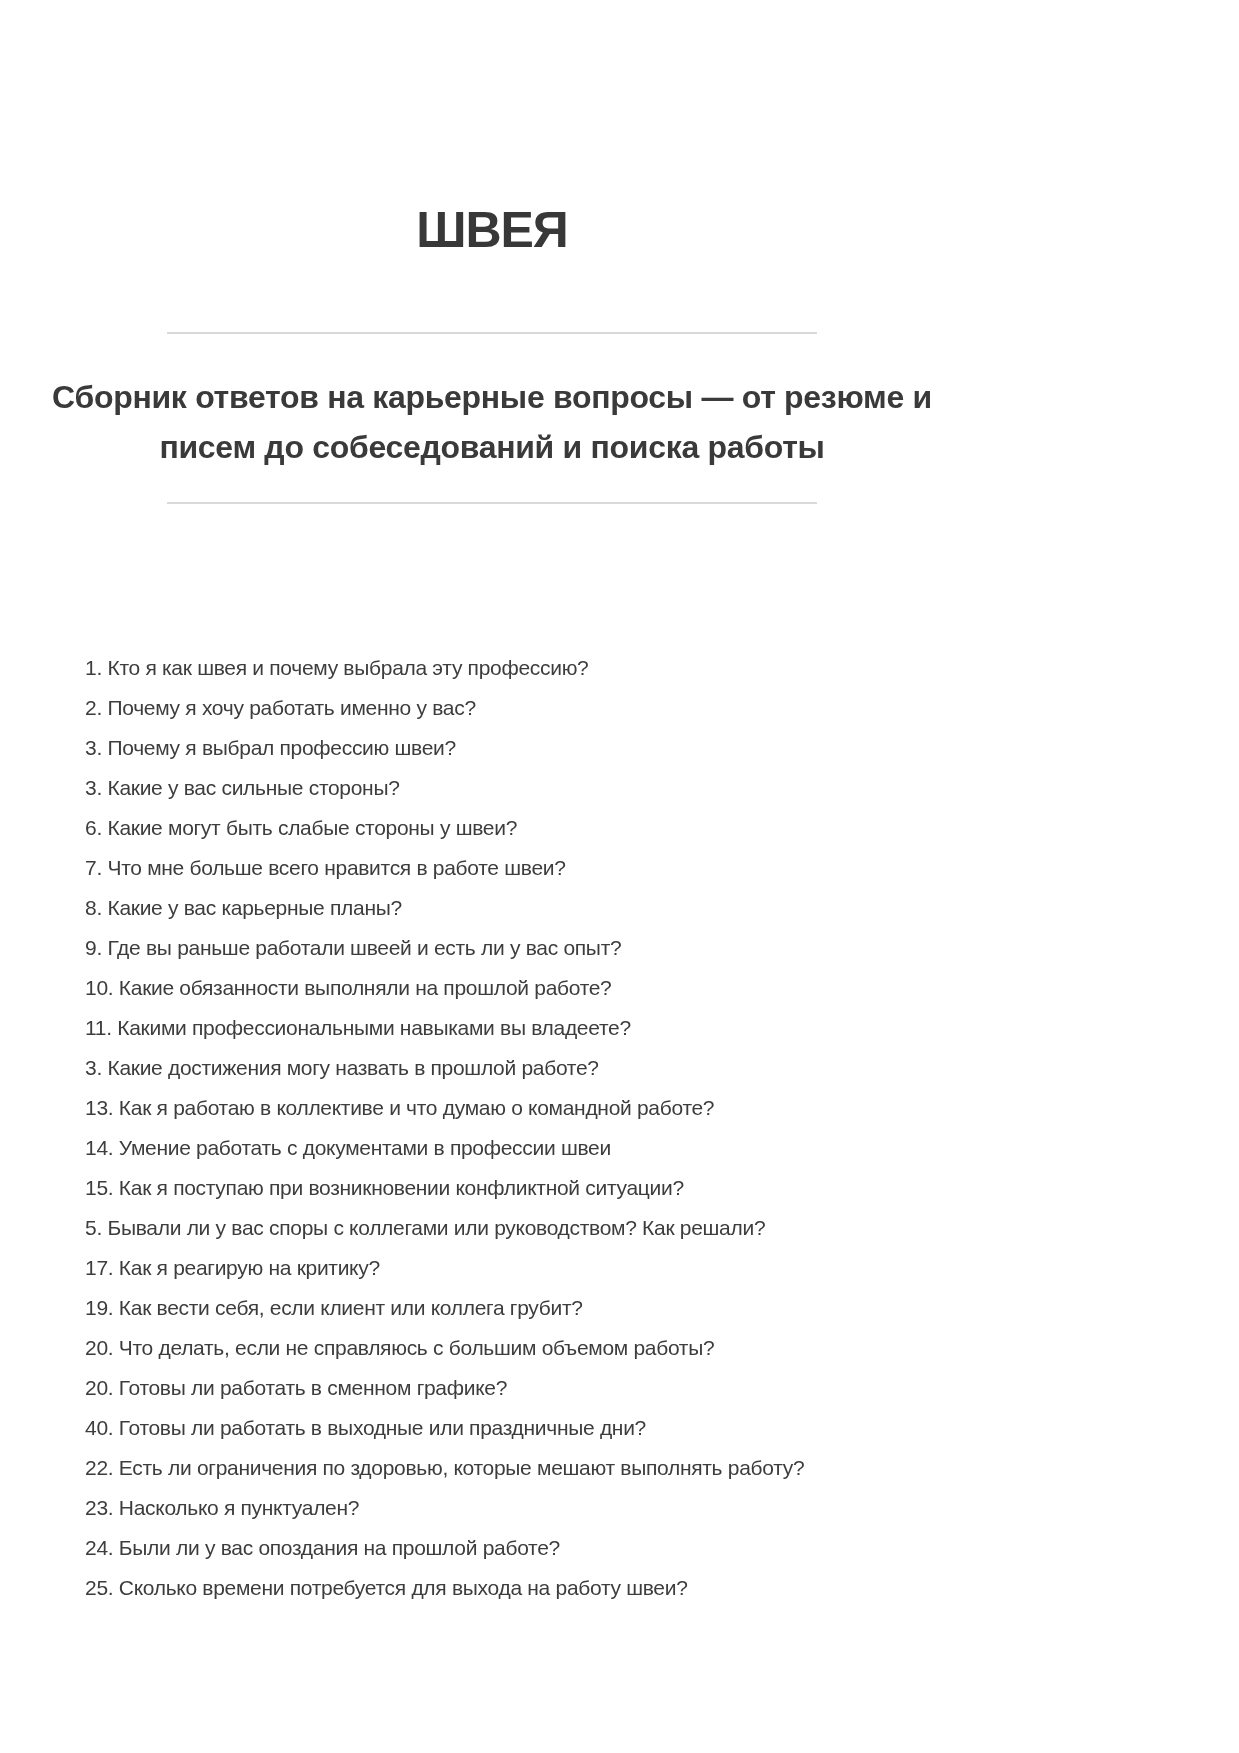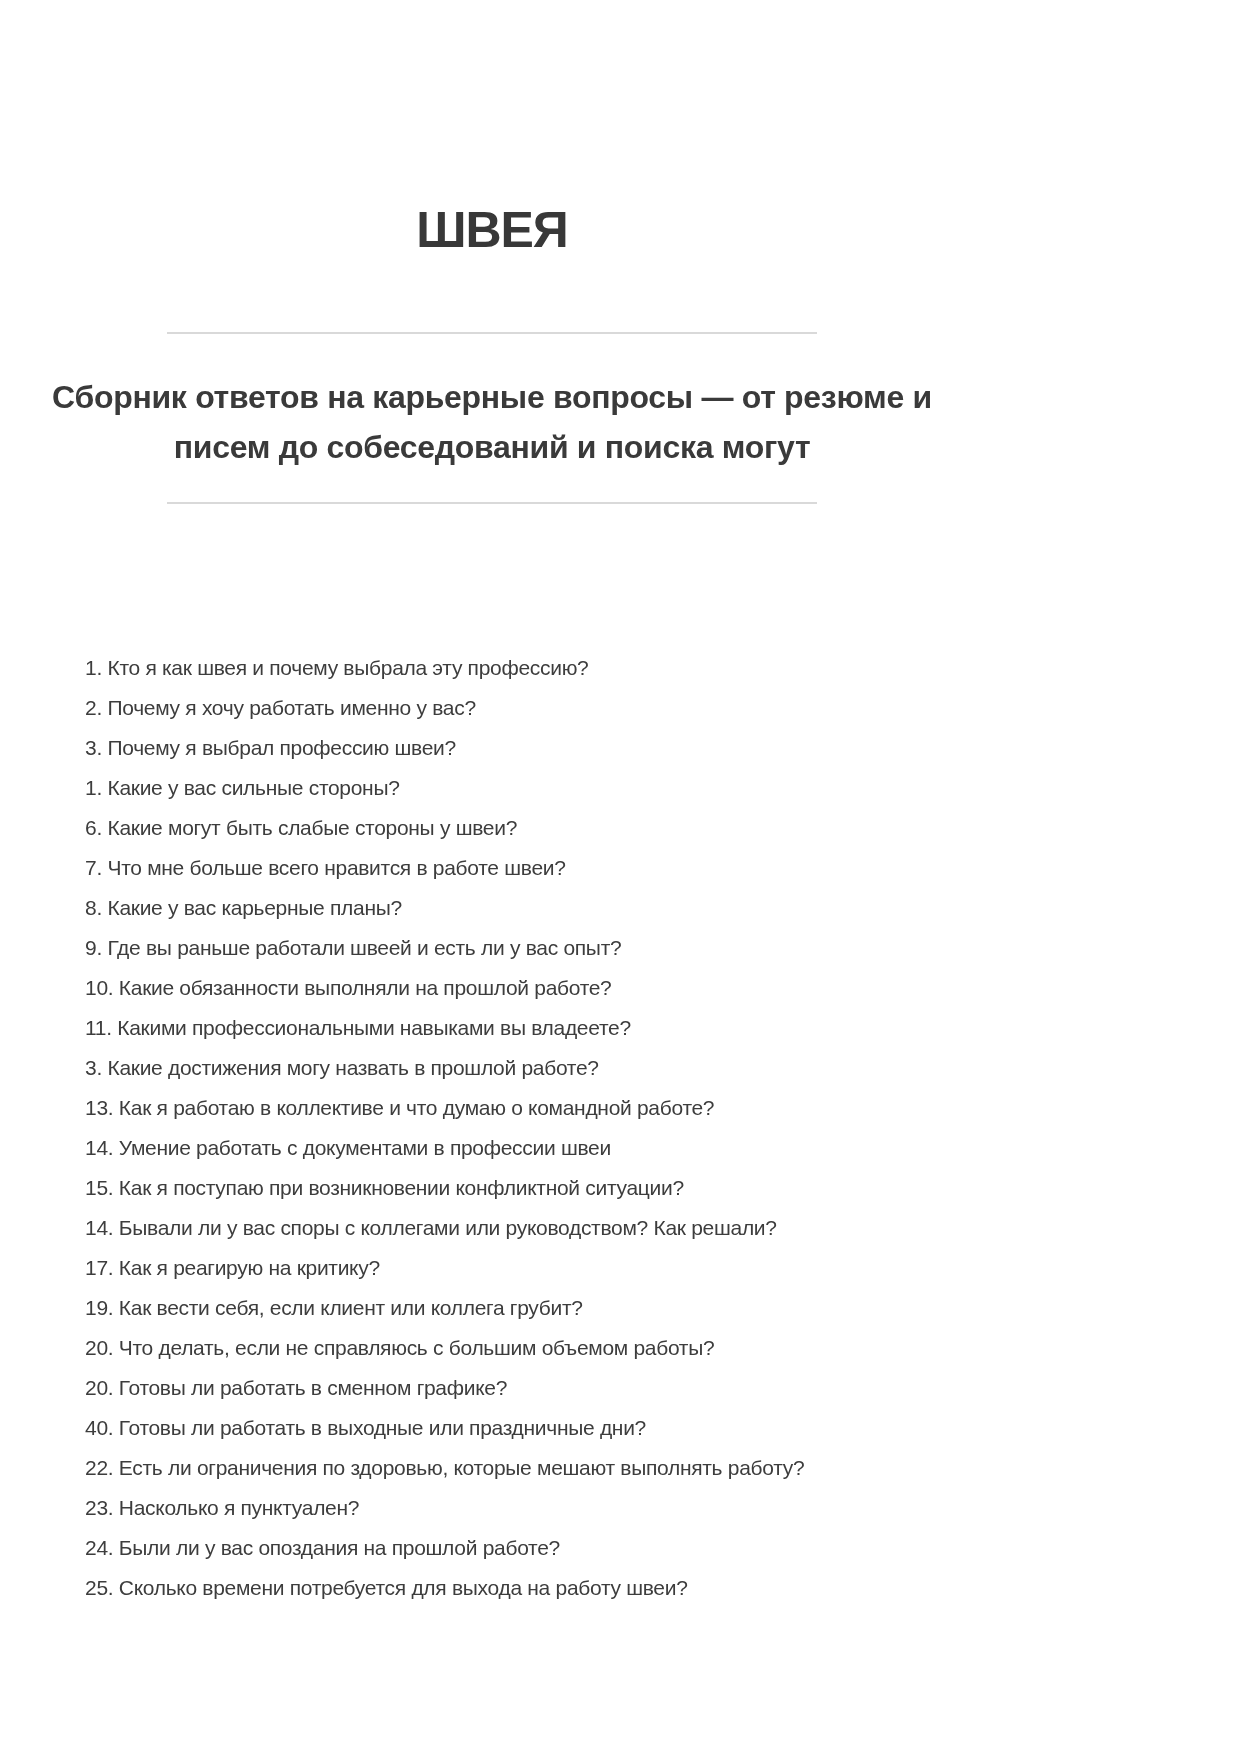--- a/index.html
+++ b/index.html
@@ -68,40 +68,40 @@
 </style>
 </head>
 <body>
 
 <div class="page">
 
   <h1 class="doc-title">ШВЕЯ</h1>
 
   <hr class="divider divider-top">
 
-  <p class="doc-subtitle">Сборник ответов на карьерные вопросы — от резюме и писем до собеседований и поиска могут</p>
+  <p class="doc-subtitle">Сборник ответов на карьерные вопросы — от резюме и писем до собеседований и поиска работы</p>
 
   <hr class="divider divider-bottom">
 
   <div class="questions">
       <p class="question">1. Кто я как швея и почему выбрала эту профессию?</p>
       <p class="question">2. Почему я хочу работать именно у вас?</p>
       <p class="question">3. Почему я выбрал профессию швеи?</p>
-      <p class="question">1. Какие у вас сильные стороны?</p>
+      <p class="question">3. Какие у вас сильные стороны?</p>
       <p class="question">6. Какие могут быть слабые стороны у швеи?</p>
       <p class="question">7. Что мне больше всего нравится в работе швеи?</p>
       <p class="question">8. Какие у вас карьерные планы?</p>
       <p class="question">9. Где вы раньше работали швеей и есть ли у вас опыт?</p>
       <p class="question">10. Какие обязанности выполняли на прошлой работе?</p>
       <p class="question">11. Какими профессиональными навыками вы владеете?</p>
       <p class="question">3. Какие достижения могу назвать в прошлой работе?</p>
       <p class="question">13. Как я работаю в коллективе и что думаю о командной работе?</p>
       <p class="question">14. Умение работать с документами в профессии швеи</p>
       <p class="question">15. Как я поступаю при возникновении конфликтной ситуации?</p>
-      <p class="question">14. Бывали ли у вас споры с коллегами или руководством? Как решали?</p>
+      <p class="question">5. Бывали ли у вас споры с коллегами или руководством? Как решали?</p>
       <p class="question">17. Как я реагирую на критику?</p>
       <p class="question">19. Как вести себя, если клиент или коллега грубит?</p>
       <p class="question">20. Что делать, если не справляюсь с большим объемом работы?</p>
       <p class="question">20. Готовы ли работать в сменном графике?</p>
       <p class="question">40. Готовы ли работать в выходные или праздничные дни?</p>
       <p class="question">22. Есть ли ограничения по здоровью, которые мешают выполнять работу?</p>
       <p class="question">23. Насколько я пунктуален?</p>
       <p class="question">24. Были ли у вас опоздания на прошлой работе?</p>
       <p class="question">25. Сколько времени потребуется для выхода на работу швеи?</p>
     </div>

